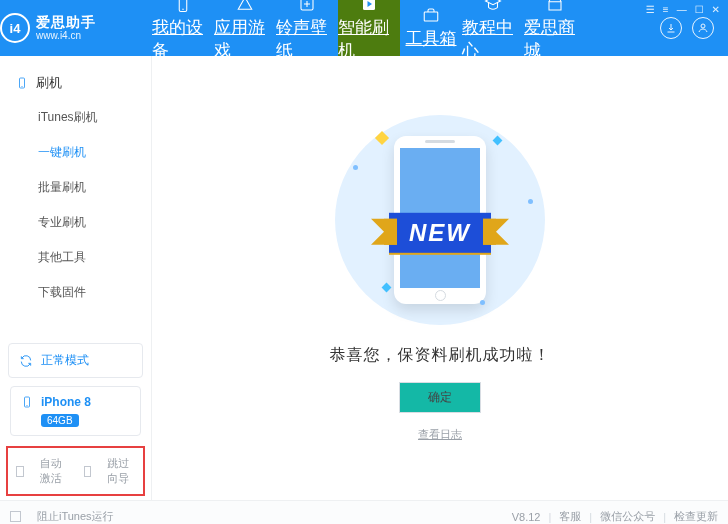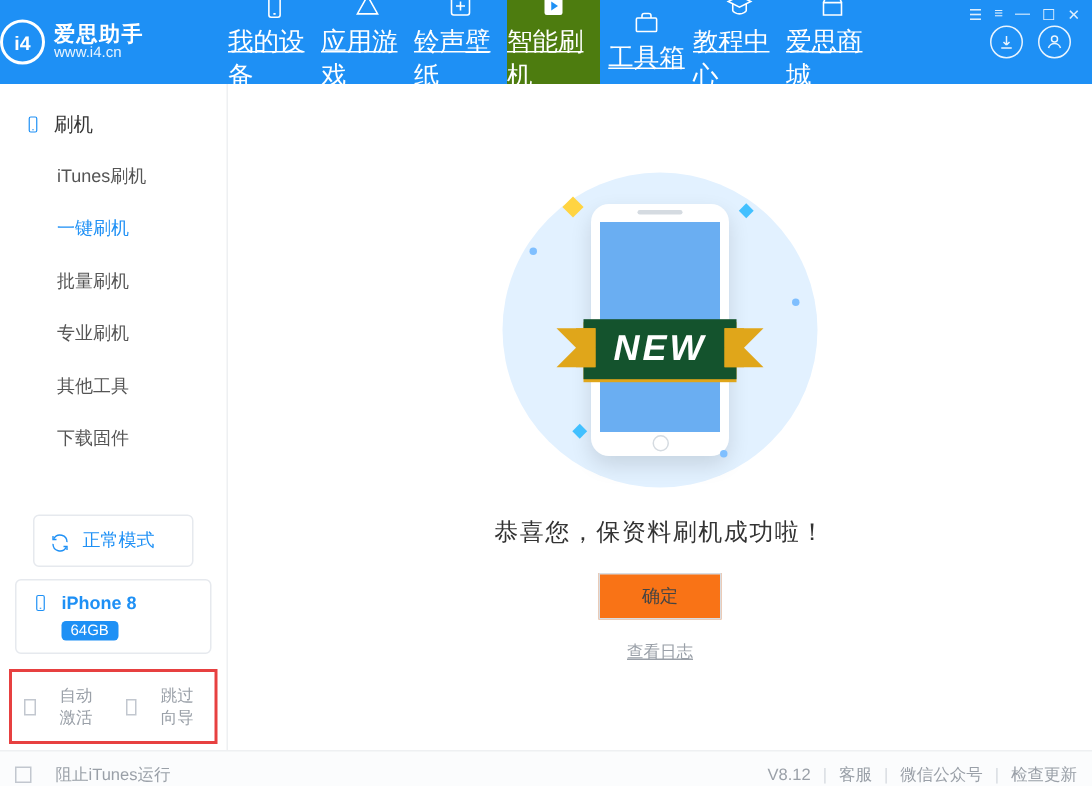--- a/index.html
+++ b/index.html
@@ -27,21 +27,21 @@
 
 .body { display: flex; height: 444px; }
 .sidebar { width: 152px; border-right: 1px solid #eef0f2; display: flex; flex-direction: column; background: #fff; }
 .side-scroll { flex: 1; overflow: auto; padding-top: 10px; }
 .side-head { display: flex; align-items: center; gap: 8px; padding: 8px 16px; color: #333; font-size: 13px; }
 .side-head svg { width: 12px; height: 12px; stroke: #1e90f5; fill: none; stroke-width: 1.6; }
 .side-head.more svg { stroke: #999; }
 .side-item { padding: 9px 16px 9px 38px; color: #555; font-size: 12px; cursor: pointer; }
 .side-item.active { color: #1e90f5; }
 
-.mode-box { margin: 8px 22px; border: 1px solid #e6e9ee; border-radius: 4px; padding: 8px 10px; display: flex; align-items: flex-end; gap: 8px; color: #1e90f5; font-size: 12px; }
+.mode-box { margin: 8px 8px; border: 1px solid #e6e9ee; border-radius: 4px; padding: 8px 10px; display: flex; align-items: center; gap: 8px; color: #1e90f5; font-size: 12px; }
 .mode-box svg { width: 14px; height: 14px; stroke: #1e90f5; fill: none; stroke-width: 1.6; }
 .device-box { margin: 0 10px 8px; border: 1px solid #e6e9ee; border-radius: 4px; padding: 8px 10px; }
 .device-box .row1 { display: flex; align-items: center; gap: 8px; color: #1e90f5; font-weight: 600; font-size: 12px; }
 .device-box .row1 svg { width: 12px; height: 14px; stroke: #1e90f5; fill: none; stroke-width: 1.6; }
 .device-box .badge { display: inline-block; margin-top: 5px; margin-left: 20px; background: #1e90f5; color: #fff; font-size: 10px; padding: 1px 6px; border-radius: 3px; }
 
 .redbox { border: 2px solid #e74040; margin: 2px 6px 4px 6px; padding: 8px 8px; display: flex; gap: 16px; color: #9aa0a8; font-size: 11px; }
 .chk { display: flex; align-items: center; gap: 16px; cursor: pointer; }
 .chk .box { width: 11px; height: 11px; border: 1px solid #c2c7cf; }
 
@@ -54,27 +54,27 @@
 .illus .phone .home { height: 16px; display: flex; justify-content: center; align-items: center; }
 .illus .phone .home::before { content: ""; width: 9px; height: 9px; border: 1px solid #d5dbe1; border-radius: 50%; }
 .sparkle { position: absolute; width: 10px; height: 10px; background: #ffd442; transform: rotate(45deg); }
 .sparkle.s1 { top: 18px; left: 42px; }
 .sparkle.s2 { top: 22px; right: 44px; width: 7px; height: 7px; background: #42c0ff; }
 .sparkle.s3 { bottom: 34px; left: 48px; width: 7px; height: 7px; background: #42c0ff; }
 .dot { position: absolute; width: 5px; height: 5px; border-radius: 50%; background: #7fbfff; }
 .dot.d1 { top: 50px; left: 18px; }
 .dot.d2 { top: 84px; right: 12px; }
 .dot.d3 { bottom: 20px; right: 60px; }
-.ribbon { position: absolute; left: 50%; top: 50%; transform: translate(-50%, -18%); background: #14532d; color: #fff; font-weight: 800; font-style: italic; font-size: 24px; padding: 6px 20px; letter-spacing: 2px; box-shadow: 0 2px 0 #e0a61a; }
+.ribbon { position: absolute; left: 50%; top: 50%; transform: translate(-50%, -18%); background: #1d4ed8; color: #fff; font-weight: 800; font-style: italic; font-size: 24px; padding: 6px 20px; letter-spacing: 2px; box-shadow: 0 2px 0 #e0a61a; }
 .ribbon::before, .ribbon::after { content: ""; position: absolute; top: 6px; width: 0; height: 0; border: 13px solid #e0a61a; }
 .ribbon::before { left: -18px; border-left-color: transparent; }
 .ribbon::after { right: -18px; border-right-color: transparent; }
 
 .success-text { margin-top: 20px; font-size: 16px; color: #333; letter-spacing: 1px; }
-.ok-btn { margin-top: 16px; border: 1px solid #d8dde3; background: #f97316; padding: 6px 28px; font-size: 12px; color: #444; cursor: pointer; }
+.ok-btn { margin-top: 16px; border: 1px solid #d8dde3; background: #14b8a6; padding: 6px 28px; font-size: 12px; color: #444; cursor: pointer; }
 .log-link { margin-top: 14px; font-size: 11px; color: #9aa0a8; text-decoration: underline; cursor: pointer; }
 
 
 .footer { height: 24px; border-top: 1px solid #eef0f2; background: #fbfcfd; display: flex; align-items: flex-end; padding: 0 10px; color: #9aa0a8; font-size: 11px; }
 .footer .left { display: flex; align-items: center; gap: 6px; }
 .footer .right { margin-left: auto; display: flex; align-items: center; gap: 8px; }
 .footer .sep { color: #d6dae0; }
 </style>
 </head>
 <body>

